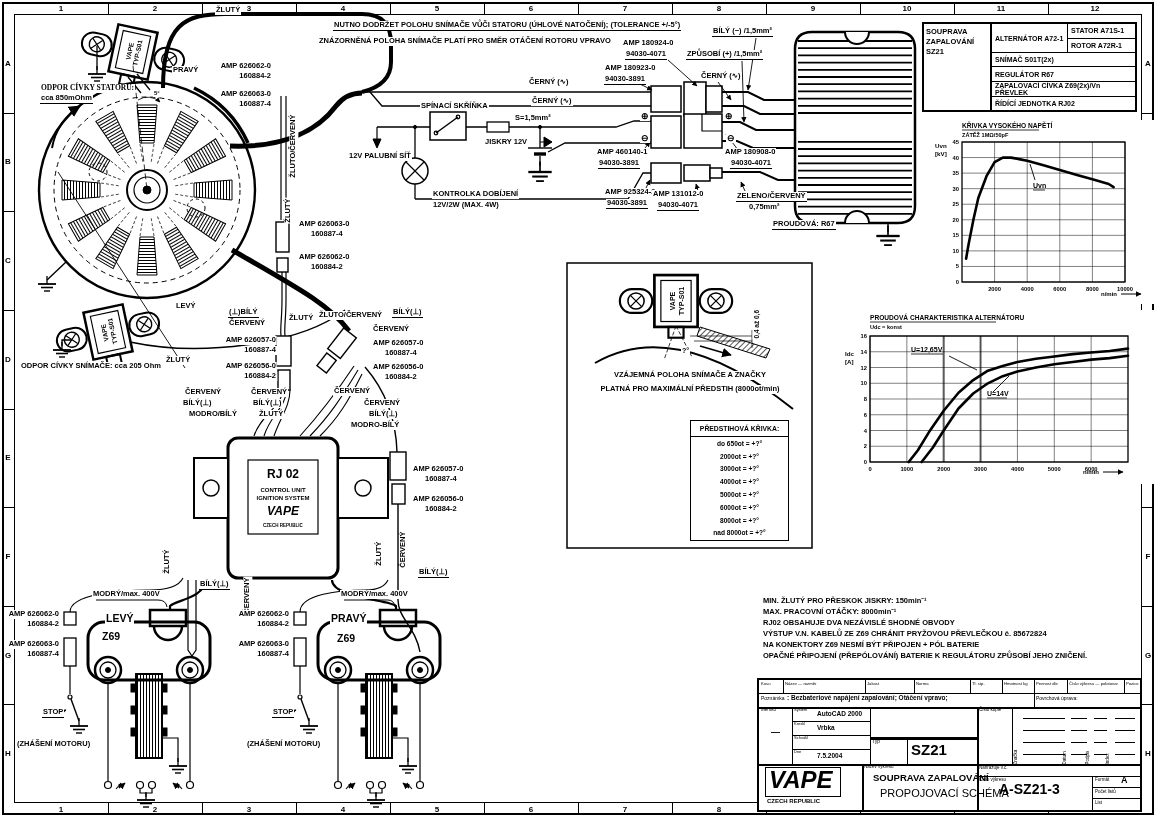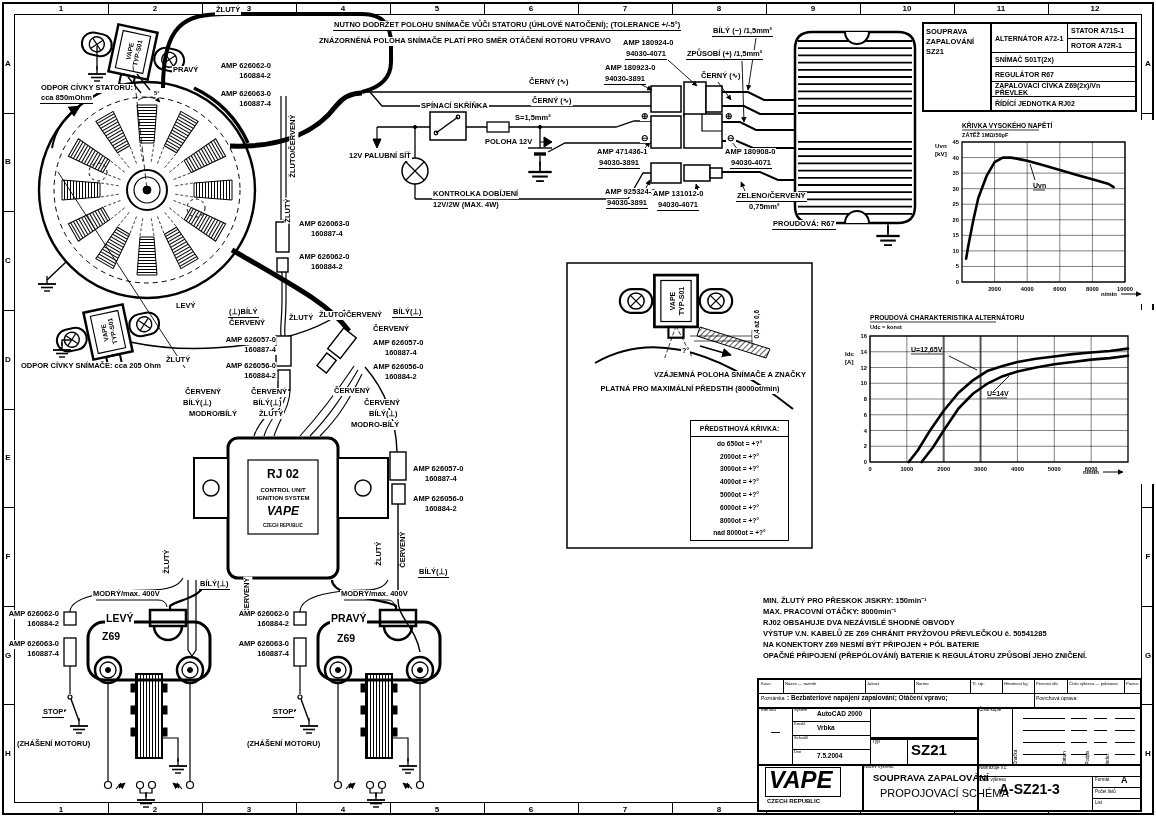--- a/index.html
+++ b/index.html
@@ -673,21 +673,21 @@
       <marker id="ar2" markerWidth="7" markerHeight="7" refX="5.5" refY="3" orient="auto">
         <path d="M0,0 L6,3 L0,6 Z" fill="#000"></path>
       </marker>
     </defs>
   </svg>
 
 <div id="labels">
     <span class="lbl" style="left: 215px; top: 6px;">ŽLUTÝ</span>
     <span class="lbl ul" style="left: 333px; top: 21px;">NUTNO DODRŽET POLOHU SNÍMAČE VŮČI STATORU (ÚHLOVÉ NATOČENÍ); (TOLERANCE +/-5°)</span>
     <span class="lbl" style="left: 318px; top: 37px;">ZNÁZORNĚNÁ POLOHA SNÍMAČE PLATÍ PRO SMĚR OTÁČENÍ ROTORU VPRAVO</span>
-    <span class="lbl" style="left: 40px; top: 84px;">ODPOR CÍVKY STATORU:</span>
+    <span class="lbl" style="left: 40px; top: 84px; font-family: Liberation Serif, serif;">ODPOR CÍVKY STATORU:</span>
     <span class="lbl ul" style="left: 40px; top: 94px;">cca 850mOhm</span>
     <span class="lbl" style="left: 172px; top: 66px;">PRAVÝ</span>
     <span class="lbl" style="left: 272px; top: 62px; transform: translateX(-100%);">AMP 626062-0</span>
     <span class="lbl" style="left: 272px; top: 72px; transform: translateX(-100%);">160884-2</span>
     <span class="lbl" style="left: 272px; top: 90px; transform: translateX(-100%);">AMP 626063-0</span>
     <span class="lbl" style="left: 272px; top: 100px; transform: translateX(-100%);">160887-4</span>
     <span class="lbl" style="left: 298px; top: 170px; transform-origin: left bottom; transform: rotate(-90deg);">ŽLUTO/ČERVENÝ</span>
     <span class="lbl" style="left: 293px; top: 215px; transform-origin: left bottom; transform: rotate(-90deg);">ŽLUTÝ</span>
     <span class="lbl" style="left: 298px; top: 220px;">AMP 626063-0</span>
     <span class="lbl" style="left: 310px; top: 230px;">160887-4</span>
@@ -747,26 +747,26 @@
     <span class="lbl" style="left: 60px; top: 650px; transform: translateX(-100%);">160887-4</span>
     <span class="lbl" style="left: 290px; top: 610px; transform: translateX(-100%);">AMP 626062-0</span>
     <span class="lbl" style="left: 290px; top: 620px; transform: translateX(-100%);">160884-2</span>
     <span class="lbl" style="left: 290px; top: 640px; transform: translateX(-100%);">AMP 626063-0</span>
     <span class="lbl" style="left: 290px; top: 650px; transform: translateX(-100%);">160887-4</span>
     <span class="lbl ul" style="left: 42px; top: 708px;">STOP</span>
     <span class="lbl ul" style="left: 272px; top: 708px;">STOP</span>
     <span class="lbl" style="left: 16px; top: 740px;">(ZHÁŠENÍ MOTORU)</span>
     <span class="lbl" style="left: 246px; top: 740px;">(ZHÁŠENÍ MOTORU)</span>
     <span class="lbl" style="left: 420px; top: 102px;">SPÍNACÍ SKŘÍŇKA</span>
-    <span class="lbl" style="left: 484px; top: 138px;">POLOHA 12V</span>
+    <span class="lbl" style="left: 484px; top: 138px;">JISKRY 12V</span>
     <span class="lbl" style="left: 348px; top: 152px;">12V PALUBNÍ SÍŤ</span>
     <span class="lbl" style="left: 432px; top: 190px;">KONTROLKA DOBÍJENÍ</span>
     <span class="lbl" style="left: 432px; top: 201px;">12V/2W (MAX. 4W)</span>
     <span class="lbl" style="left: 514px; top: 114px;">S=1,5mm²</span>
-    <span class="lbl" style="left: 596px; top: 148px;">AMP 471436-1</span>
+    <span class="lbl" style="left: 596px; top: 148px;">AMP 460140-1</span>
     <span class="lbl ul" style="left: 598px; top: 159px;">94030-3891</span>
     <span class="lbl" style="left: 604px; top: 188px;">AMP 925324-2</span>
     <span class="lbl ul" style="left: 606px; top: 199px;">94030-3891</span>
     <span class="lbl" style="left: 528px; top: 78px;">ČERNÝ (∿)</span>
     <span class="lbl" style="left: 531px; top: 97px;">ČERNÝ (∿)</span>
     <span class="lbl" style="left: 604px; top: 64px;">AMP 180923-0</span>
     <span class="lbl ul" style="left: 604px; top: 75px;">94030-3891</span>
     <span class="lbl" style="left: 622px; top: 39px;">AMP 180924-0</span>
     <span class="lbl ul" style="left: 625px; top: 50px;">94030-4071</span>
     <span class="lbl ul" style="left: 712px; top: 27px;">BÍLÝ (−) /1,5mm²</span>
@@ -779,21 +779,21 @@
     <span class="lbl ul" style="left: 736px; top: 192px;">ZELENO/ČERVENÝ</span>
     <span class="lbl" style="left: 748px; top: 203px;">0,75mm²</span>
     <span class="lbl ul" style="left: 772px; top: 220px;">PROUDOVÁ: R67</span>
     <span class="lbl" style="left: 640px; top: 111px; font-size: 9px;">⊕</span>
     <span class="lbl" style="left: 640px; top: 133px; font-size: 9px;">⊖</span>
     <span class="lbl" style="left: 724px; top: 111px; font-size: 9px;">⊕</span>
     <span class="lbl" style="left: 726px; top: 133px; font-size: 9px;">⊖</span>
     <span class="lbl" style="left: 153px; top: 90px; font-size: 6px;">5°</span>
     <span class="lbl" style="left: 681px; top: 347px; font-size: 7px;">?°</span>
     <span class="lbl" style="left: 760px; top: 332px; font-size: 6.5px; transform-origin: left bottom; transform: rotate(-90deg);">0,4 až 0,6</span>
-    <span class="lbl" style="left: 690px; top: 371px; transform: translateX(-50%); margin-left: 40px;">VZÁJEMNÁ POLOHA SNÍMAČE A ZNAČKY</span>
+    <span class="lbl" style="left: 690px; top: 371px; transform: translateX(-50%);">VZÁJEMNÁ POLOHA SNÍMAČE A ZNAČKY</span>
     <span class="lbl" style="left: 690px; top: 385px; transform: translateX(-50%);">PLATNÁ PRO MAXIMÁLNÍ PŘEDSTIH (8000ot/min)</span>
     <span class="lbl" style="left: 762px; top: 597px;">MIN. ŽLUTÝ PRO PŘESKOK JISKRY: 150min⁻¹</span>
     <span class="lbl" style="left: 762px; top: 608px;">MAX. PRACOVNÍ OTÁČKY: 8000min⁻¹</span>
     <span class="lbl" style="left: 762px; top: 619px;">RJ02 OBSAHUJE DVA NEZÁVISLÉ SHODNÉ OBVODY</span>
-    <span class="lbl" style="left: 762px; top: 630px;">VÝSTUP V.N. KABELŮ ZE Z69 CHRÁNIT PRYŽOVOU PŘEVLEČKOU č. 50541285</span>
+    <span class="lbl" style="left: 762px; top: 630px;">VÝSTUP V.N. KABELŮ ZE Z69 CHRÁNIT PRYŽOVOU PŘEVLEČKOU č. 85672824</span>
     <span class="lbl" style="left: 762px; top: 641px;">NA KONEKTORY Z69 NESMÍ BÝT PŘIPOJEN + PÓL BATERIE</span>
     <span class="lbl" style="left: 762px; top: 652px;">OPAČNÉ PŘIPOJENÍ (PŘEPÓLOVÁNÍ) BATERIE K REGULÁTORU ZPŮSOBÍ JEHO ZNIČENÍ.</span>
   </div>
 
 </body></html>

